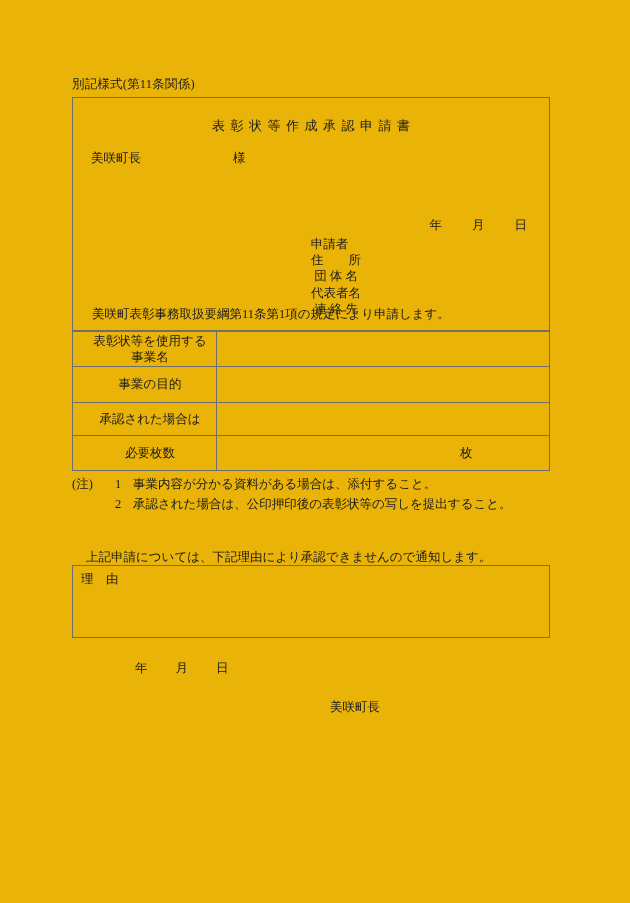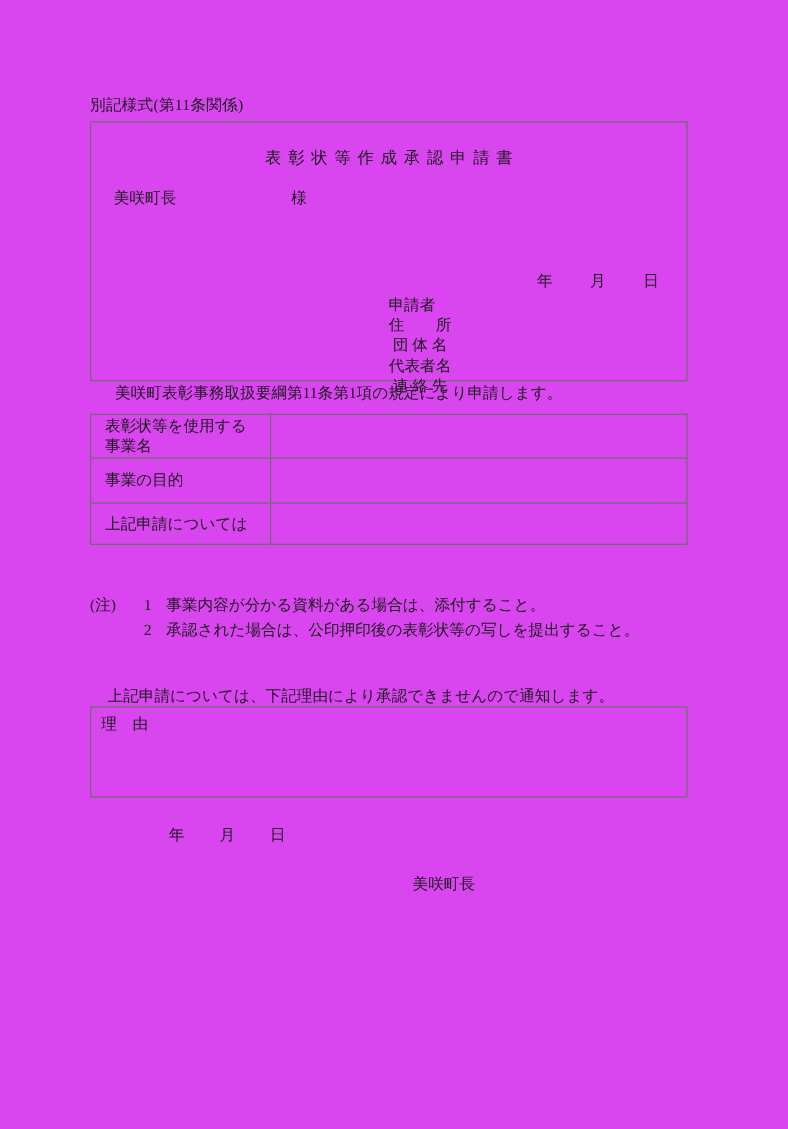--- a/index.html
+++ b/index.html
@@ -8,40 +8,40 @@
     background: #ffffff;
   }
   body {
     font-family: "Liberation Serif", "DejaVu Serif", serif;
     color: #1a1a1a;
   }
   #page {
     position: relative;
     width: 630px;
     height: 903px;
-    background: #d946ef;
+    background: #eab308;
     overflow: hidden;
   }
   .abs { position: absolute; }
 
   
   #form-number {
     left: 72px;
     top: 76px;
     font-size: 12.5px;
     letter-spacing: 0.2px;
     white-space: nowrap;
   }
 
   
   #header-box {
     left: 72px;
     top: 97px;
     width: 478px;
-    height: 208px;
+    height: 234px;
     border: 1px solid #6e6e6e;
     box-sizing: border-box;
   }
   #doc-title {
     left: 0;
     right: 0;
     top: 19px;
     text-align: center;
     font-size: 13px;
     letter-spacing: 5.5px;
@@ -98,21 +98,21 @@
     width: 478px;
     border-collapse: collapse;
     table-layout: fixed;
   }
   #main-table td {
     border: 1px solid #6e6e6e;
     font-size: 12.5px;
     vertical-align: middle;
     padding: 0 0 0 11px;
   }
-  #main-table td.label-cell { width: 132px; }
+  #main-table td.label-cell { width: 132px; text-align: center; }
   #main-table td.value-cell { padding: 0; position: relative; }
   #main-table tr.r1 td { height: 34px; }
   #main-table tr.r2 td { height: 35px; }
   #main-table tr.r3 td { height: 32px; }
   #main-table tr.r4 td { height: 34px; }
   .label-two-line { line-height: 16.5px; }
   .unit-mark {
     position: absolute;
     left: 243px;
     top: 50%;
@@ -207,23 +207,29 @@
           <span></span>
         </td>
       </tr>
       <tr class="r2">
         <td class="label-cell">事業の目的</td>
         <td class="value-cell">
           <span></span>
         </td>
       </tr>
       <tr class="r3">
-        <td class="label-cell">上記申請については</td>
+        <td class="label-cell">承認された場合は</td>
         <td class="value-cell">
           <span></span>
+        </td>
+      </tr>
+      <tr class="r4">
+        <td class="label-cell">必要枚数</td>
+        <td class="value-cell">
+          <span class="unit-mark">枚</span>
         </td>
       </tr>
     </tbody>
   </table>
 
   <div class="abs" id="notes">
     <span class="note-row">
       <span class="note-marker">(注)</span><span class="note-num">1</span><span class="note-text">事業内容が分かる資料がある場合は、添付すること。</span>
     </span>
     <span class="note-row">

